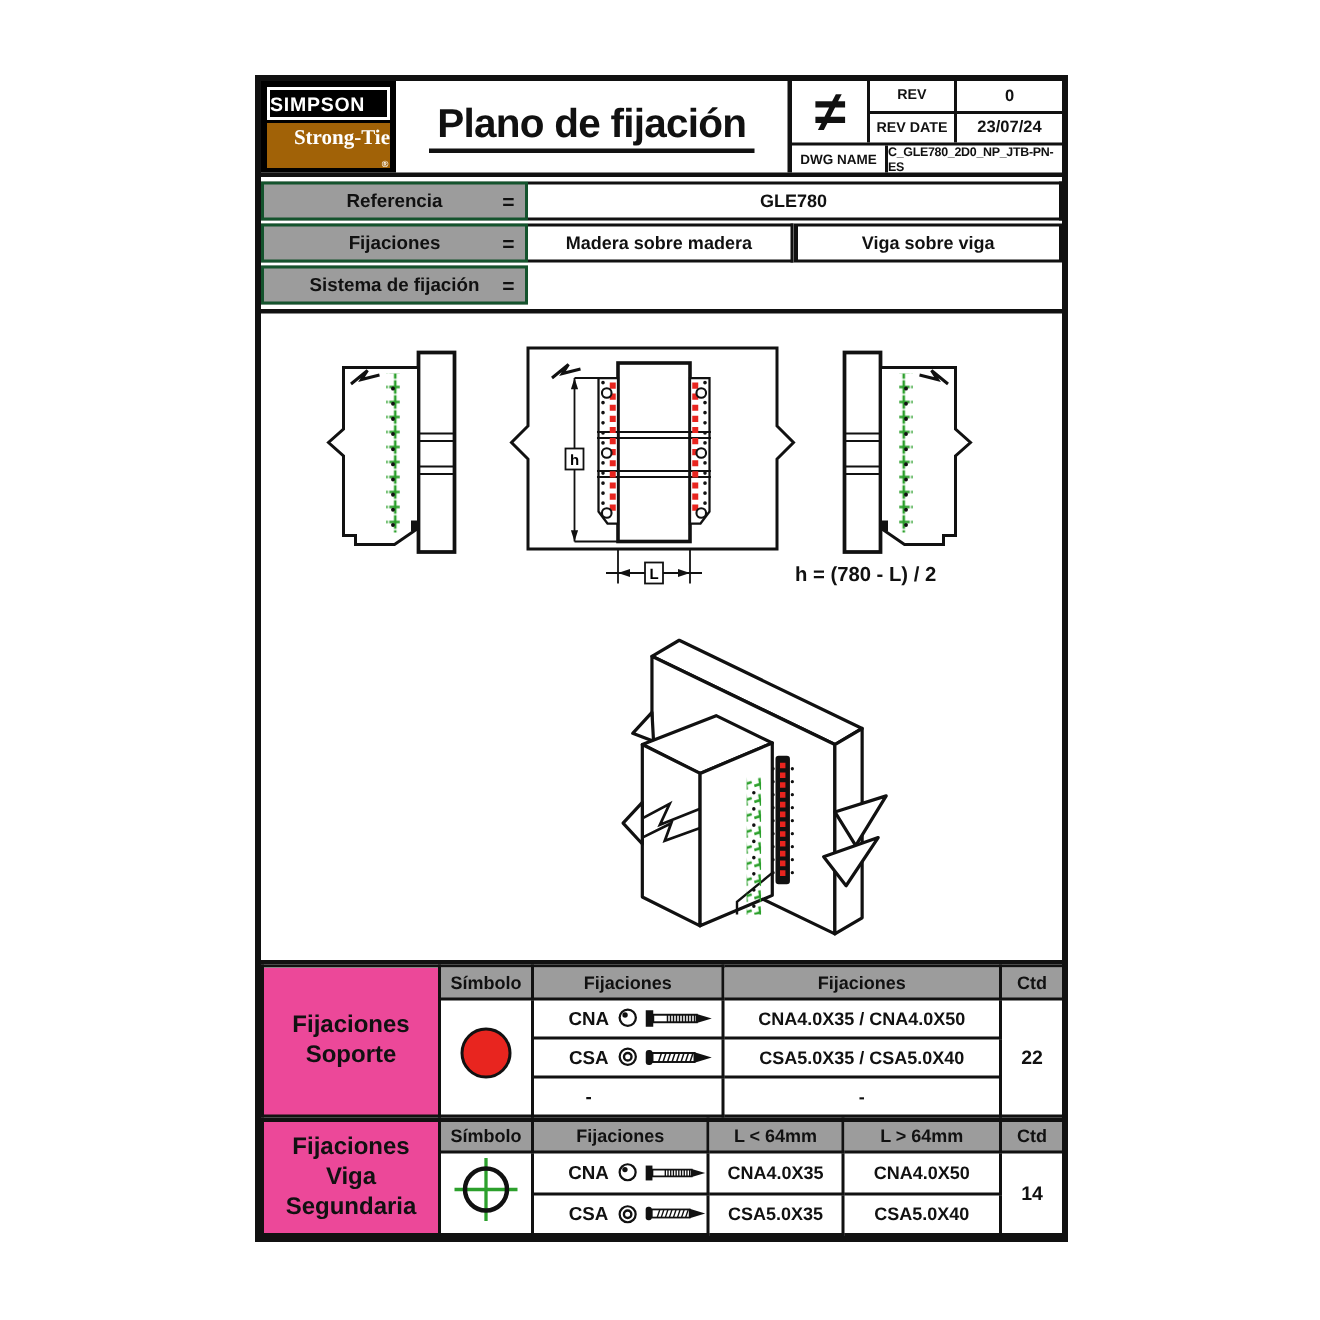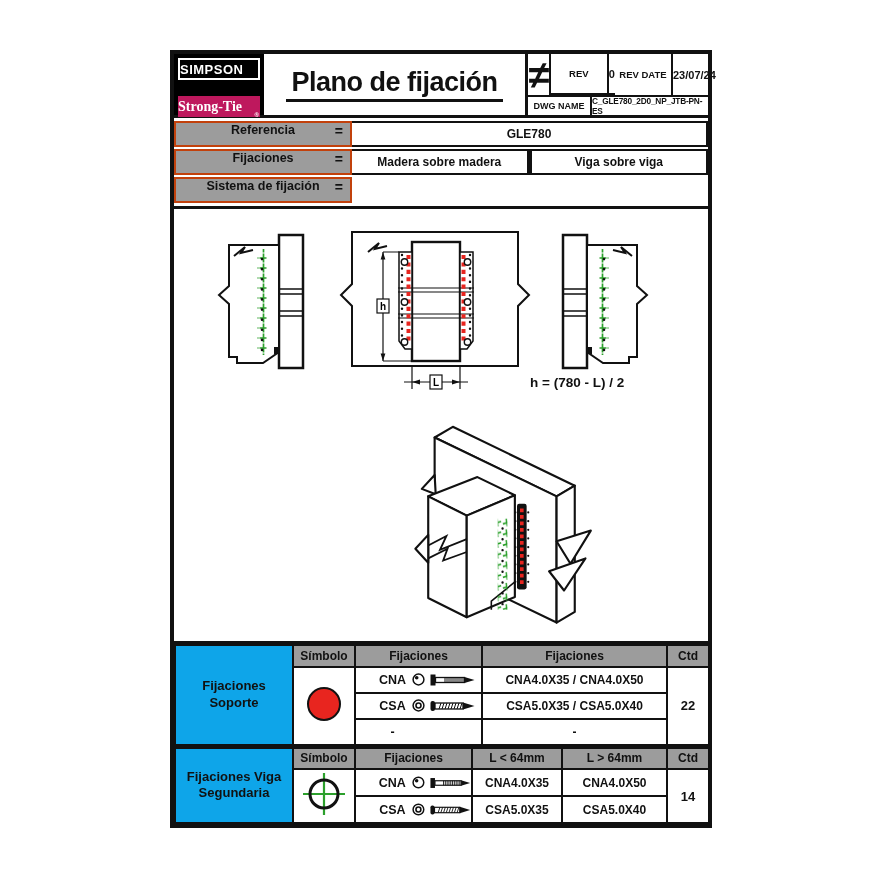--- a/index.html
+++ b/index.html
@@ -3,56 +3,56 @@
 <meta charset="utf-8">
 <style>
   * { box-sizing: border-box; margin: 0; padding: 0; }
   html,body { width:880px; height:880px; background:#fff; font-family:"Liberation Sans", sans-serif; color:#111; }
   .doc { position:absolute; left:170px; top:50px; width:542px; height:778px; border:4px solid #111; background:#fff; display:flex; flex-direction:column; }
 
   
   .header { height:64px; display:flex; border-bottom:3px solid #111; }
   .logo-panel { width:90px; background:#000; padding:4px 4px 3px 4px; display:flex; flex-direction:column; }
   .logo-simpson { border:2px solid #fff; background:#000; color:#fff; font-weight:bold; font-size:13px; text-align:left; padding:2px 0 1px; letter-spacing:.5px; }
-  .logo-strongtie { margin-top:16px; background:#be185d; color:#fff; font-family:"Liberation Serif", serif; font-weight:bold; font-size:14px; text-align:left; padding:3px 0 2px; position:relative; flex:1; }
+  .logo-strongtie { margin-top:2px; background:#a16207; color:#fff; font-family:"Liberation Serif", serif; font-weight:bold; font-size:14px; text-align:right; padding:3px 0 2px; position:relative; flex:1; }
   .logo-reg { position:absolute; right:1px; bottom:-1px; font-size:6px; font-family:"Liberation Sans",sans-serif; }
   .title-wrap { flex:1; display:flex; align-items:center; justify-content:center; border-right:3px solid #111; }
   .title { font-size:27px; font-weight:bold; letter-spacing:-0.5px; border-bottom:3px solid #111; padding:0 5px 1px; }
   .titleblock { width:180px; display:flex; flex-direction:column; font-weight:bold; }
   .tb-top { flex:1; display:flex; border-bottom:2px solid #111; }
   .neq-cell { width:52px; border-right:2px solid #111; display:flex; align-items:center; justify-content:center; font-size:38px; font-weight:bold; font-style:italic; line-height:1; }
-  .tb-rows { flex:1; display:flex; flex-direction:row; }
+  .tb-rows { flex:1; display:flex; flex-direction:column; }
   .tb-row { flex:1; display:flex; }
   .tb-row:first-child { border-bottom:2px solid #111; }
   .tb-lab { width:58px; border-right:2px solid #111; display:flex; align-items:center; justify-content:center; font-size:9.5px; }
   .tb-val { flex:1; display:flex; align-items:center; justify-content:center; font-size:11px; }
   .tb-dwg { height:18px; display:flex; }
   .dwg-lab { width:64px; border-right:2px solid #111; display:flex; align-items:center; justify-content:center; font-size:9px; }
   .dwg-val { flex:1; display:flex; align-items:center; justify-content:center; font-size:8.3px; letter-spacing:-0.2px; }
 
   
   .ref-section { padding:2px 0 1px; }
   .ref-row { display:flex; height:26px; margin:1px 0 2px; }
-  .ref-label { width:178px; background:#9c9c9c; border:2px solid #c2410c; position:relative; display:flex; align-items:flex-start; justify-content:center; font-weight:bold; font-size:12.5px; }
+  .ref-label { width:178px; background:#9c9c9c; border:2px solid #14532d; position:relative; display:flex; align-items:center; justify-content:center; font-weight:bold; font-size:12.5px; }
   .ref-eq { position:absolute; right:7px; font-size:14px; font-weight:bold; }
   .ref-vals { flex:1; display:flex; }
   .ref-val { flex:1; border:2px solid #111; border-left:none; display:flex; align-items:center; justify-content:center; font-weight:bold; font-size:12px; background:#fff; }
   .ref-val + .ref-val { border-left:3px solid #111; }
 
   
   .drawing-area { flex:1; border-top:3px solid #111; position:relative; overflow:hidden; background:#fff; }
   .dwg-svg { position:absolute; }
   .formula { position:absolute; left:356px; top:166px; font-weight:bold; font-size:13.5px; }
 
   
   .tables-section { border-top:3px solid #111; }
   table { border-collapse:collapse; width:100%; table-layout:fixed; }
   td, th { border:2px solid #111; overflow:hidden;text-align:center; }
   th { background:#9c9c9c; font-size:12px; font-weight:bold; height:22px; }
-  .lbl-cell { background:#0ea5e9; font-weight:bold; font-size:13px; text-align:center; line-height:1.25; }
+  .lbl-cell { background:#ec4899; font-weight:bold; font-size:16px; text-align:center; line-height:1.25; }
   .sym-cell { text-align:center; vertical-align:middle; }
   .spec-cell { text-align:center; font-weight:bold; font-size:12px; }
   .ctd-cell { text-align:center; font-weight:bold; font-size:13px; }
   .data-row { height:26px; }
   .t2 { border-top:3px solid #111; }
   .fx { display:flex; align-items:center; gap:5px; padding-left:22px; }
   .fx-code { font-weight:bold; font-size:12.5px; width:29px; }
 </style>
 </head>
 <body>

